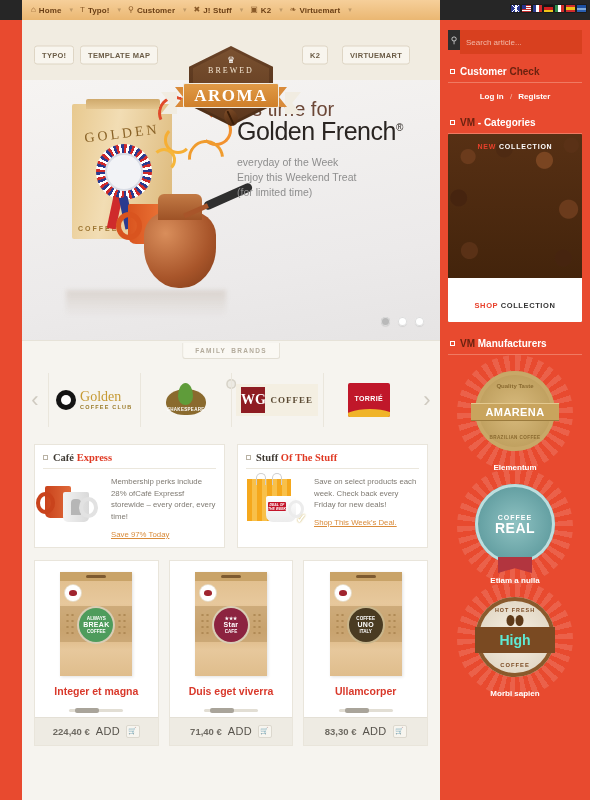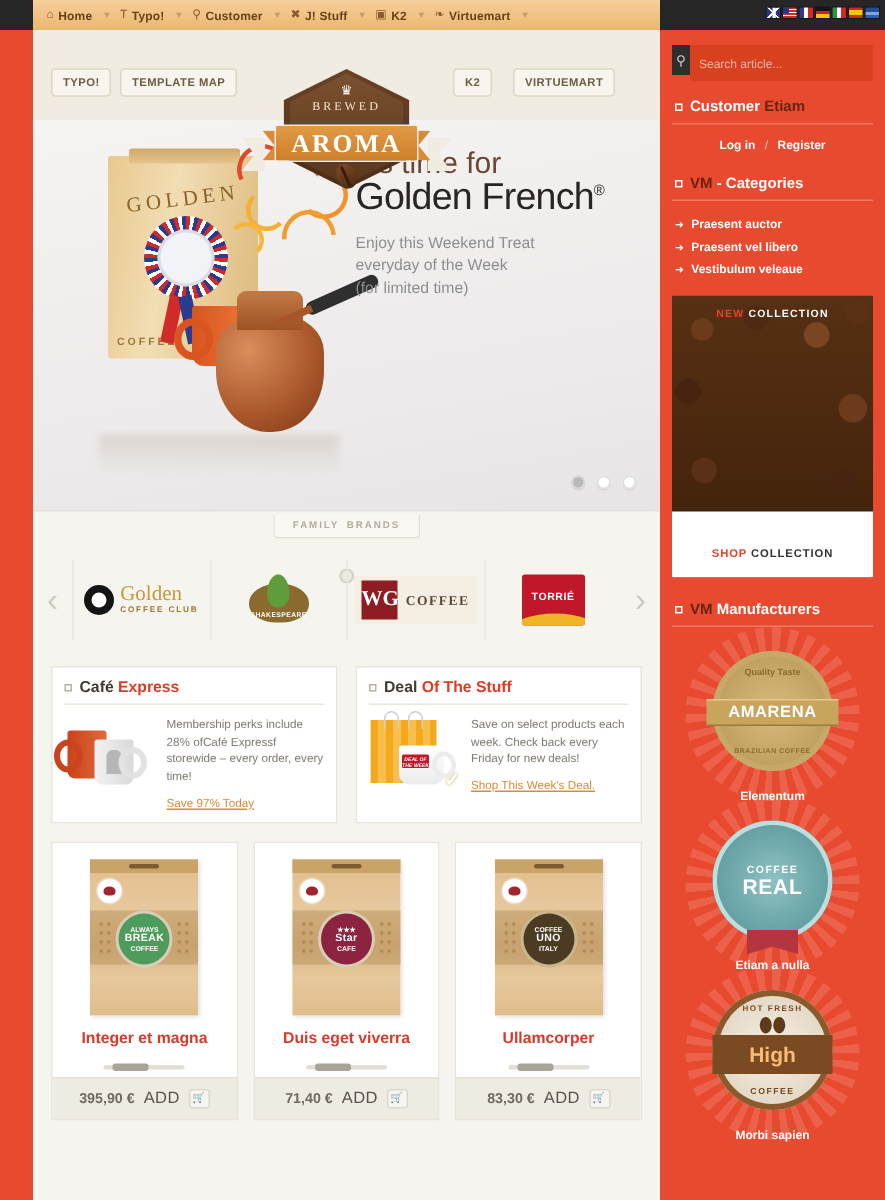--- a/index.html
+++ b/index.html
@@ -186,21 +186,21 @@
     color:#fff;font-family:"Liberation Serif",serif;font-size:14px;font-weight:bold;line-height:1;}
   .b-wg .cf{font-family:"Liberation Serif",serif;font-size:9px;letter-spacing:1px;color:#5b4a33;margin-left:5px;font-weight:bold;}
   .b-torrie{width:42px;height:34px;background:#c0172a;border-radius:2px;position:relative;overflow:hidden;
     display:flex;align-items:center;justify-content:center;}
   .b-torrie span{color:#fff;font-size:7px;font-weight:bold;letter-spacing:.4px;margin-bottom:4px;}
   .b-torrie:after{content:"";position:absolute;left:-6px;bottom:-12px;width:56px;height:20px;background:#f0b429;border-radius:50% 50% 0 0;}
 
   
   .promos{display:flex;gap:12px;padding:10px 12px 0 12px;background:#f6f4ef;}
   .promo{flex:1;background:#fff;border:1px solid #e9e5db;padding:7px 8px 8px 8px;}
-  .promo-h{display:flex;align-items:center;gap:5px;padding-bottom:5px;border-bottom:1px solid #ebe7dd;}
+  .promo-h{display:flex;align-items:center;gap:5px;padding-bottom:5px;border-bottom:1px solid #ebe7dd;font-family:Liberation Serif, serif;}
   .promo-h .sqico{width:5px;height:5px;border:1px solid #b9b2a4;}
   .promo-h .t{font-size:10.5px;color:#3f3a33;font-weight:bold;}
   .promo-h .t em{font-style:normal;color:#e03a24;}
   .promo-b{display:flex;gap:6px;margin-top:7px;}
   .promo-img{width:62px;height:52px;position:relative;flex:0 0 62px;}
   .mug-o{position:absolute;left:2px;top:10px;width:26px;height:32px;background:linear-gradient(90deg,#c9431c,#e0apx);background:linear-gradient(90deg,#c9431c,#e06a3a);border-radius:2px 2px 5px 5px;}
   .mug-o:after{content:"";position:absolute;left:-9px;top:6px;width:11px;height:14px;border:4px solid #c9431c;border-radius:50%;}
   .mug-w{position:absolute;left:20px;top:16px;width:26px;height:30px;background:linear-gradient(90deg,#f2f2f2,#d9d9d9);border-radius:2px 2px 5px 5px;}
   .mug-w:after{content:"";position:absolute;right:-9px;top:5px;width:11px;height:13px;border:4px solid #e2e2e2;border-radius:50%;}
   .mug-w .pic{position:absolute;left:8px;top:7px;width:10px;height:16px;background:#b6b6b6;border-radius:4px 4px 0 0;}
@@ -317,21 +317,21 @@
   .amarena .qt{position:absolute;left:0;right:0;top:12px;text-align:center;font-size:6px;color:#8a6a30;font-weight:bold;}
   .amarena .bt{position:absolute;left:0;right:0;bottom:11px;text-align:center;font-size:4.6px;color:#8a6a30;font-weight:bold;letter-spacing:.4px;}
   .creal .disc{background:radial-gradient(circle,#8fc2c2,#4e8e92);box-shadow:inset 0 0 0 3px #bddede;}
   .creal .l1{color:#fff;font-size:7px;font-weight:bold;letter-spacing:1px;}
   .creal .l2{color:#fff;font-size:14px;font-weight:bold;letter-spacing:.5px;line-height:1;}
   .creal .rib{position:absolute;left:50%;transform:translateX(-50%);bottom:-9px;width:34px;height:16px;background:#b2353f;
     clip-path:polygon(0 0,100% 0,100% 100%,50% 70%,0 100%);}
   .chigh .disc{background:radial-gradient(circle,#f6efe2,#d9cdb8);box-shadow:inset 0 0 0 4px #8a5a2c;}
   .chigh .band3{position:absolute;left:0;right:0;top:30px;height:26px;background:#7a4a22;
     display:flex;align-items:center;justify-content:center;}
-  .chigh .band3 span{color:#fdba74;font-size:14px;font-weight:bold;}
+  .chigh .band3 span{color:#5eead4;font-size:14px;font-weight:bold;}
   .chigh .hf{position:absolute;left:0;right:0;top:10px;text-align:center;font-size:5.4px;color:#7a4a22;font-weight:bold;letter-spacing:1px;}
   .chigh .cf2{position:absolute;left:0;right:0;bottom:9px;text-align:center;font-size:5.8px;color:#7a4a22;font-weight:bold;letter-spacing:1px;}
   .chigh .beans{position:absolute;left:50%;transform:translateX(-50%);top:18px;display:flex;gap:1px;}
   .chigh .beans i{width:8px;height:11px;border-radius:50%;background:#5e3a19;display:block;}
   .mlabel{margin-top:8px;font-size:8px;color:#fff;font-weight:bold;}
 </style>
 </head>
 <body>
 
 <div class="page">
@@ -431,22 +431,22 @@
         <div class="pot"></div>
         <div class="handle"></div>
         <div class="reflect"></div>
       </div>
       <div class="hero-txt">
         <div class="hero-l1">It's time for</div>
         <div class="hero-l2">
           <span>Golden French</span><sup>®</sup>
         </div>
         <div class="hero-sub" id="herosub">
+            <div>everyday of the Week</div>
             <div>Enjoy this Weekend Treat</div>
-            <div>everyday of the Week</div>
             <div>(for limited time)</div>
           </div>
       </div>
       <div class="dots" id="herodots">
           <span class="dot on"></span>
           <span class="dot"></span>
           <span class="dot"></span>
         </div>
     </div>
 
@@ -506,21 +506,21 @@
           <div class="promo-txt">
             <div class="promo-p">Membership perks include 28% ofCafé Expressf storewide – every order, every time!</div>
             <a class="promo-link" href="#">Save 97% Today</a>
           </div>
         </div>
       </div>
 
       <div class="promo">
         <div class="promo-h">
           <span class="sqico"></span>
-          <span class="t"><span>Deal </span><em>Of The Stuff</em></span>
+          <span class="t"><span>Stuff </span><em>Of The Stuff</em></span>
         </div>
         <div class="promo-b">
           <div class="promo-img">
             <span class="bag">
                 <i class="h1"></i>
                 <i class="h2"></i>
               </span>
             <span class="cupdeal">
               <i class="lab">DEAL OF THE WEEK</i>
             </span>
@@ -551,21 +551,21 @@
                   <b>BREAK</b>
                   <span style="font-size:4.6px">COFFEE</span>
                 </span>
               </div>
             </div>
             <div class="card-name">Integer et magna</div>
             <div class="slider">
               <i></i>
             </div>
             <div class="card-foot">
-              <span class="price">395,90 €</span>
+              <span class="price">224,40 €</span>
               <span class="addbtn">ADD</span>
               <span class="cartico">🛒</span>
             </div>
           </div>
           <div class="card">
             <div class="card-img">
               <div class="cbag">
                 <span class="band2"></span>
                 <span class="cstamp">
                   <i></i>
@@ -622,46 +622,32 @@
 
   <div class="sidebar">
 
     <div class="searchbox">
       <div class="searchbtn">⚲</div>
       <input class="searchinp" placeholder="Search article..." style="">
     </div>
 
     <div class="mod-h">
       <span class="sq"></span>
-      <span class="t"><span>Customer </span><em>Etiam</em></span>
+      <span class="t"><span>Customer </span><em>Check</em></span>
     </div>
     <div class="loginrow">
       <a href="#">Log in</a>
       <span class="sep">/</span>
       <a href="#">Register</a>
     </div>
 
     <div class="mod-h">
       <span class="sq"></span>
       <span class="t"><em>VM</em><span> - Categories</span></span>
     </div>
-    <ul class="catlist" id="catlist">
-        <li>
-          <span class="ar">➜</span>
-          <span class="lb">Praesent auctor</span>
-        </li>
-        <li>
-          <span class="ar">➜</span>
-          <span class="lb">Praesent vel libero</span>
-        </li>
-        <li>
-          <span class="ar">➜</span>
-          <span class="lb">Vestibulum veleaue</span>
-        </li>
-      </ul>
 
     <div class="banner">
       <div class="whitebase"></div>
       <div class="new"><em>NEW</em><span> COLLECTION</span></div>
       <div class="shop"><em>SHOP</em><span> COLLECTION</span></div>
     </div>
 
     <div class="mod-h" style="margin-top:12px">
       <span class="sq"></span>
       <span class="t"><em>VM</em><span> Manufacturers</span></span>

